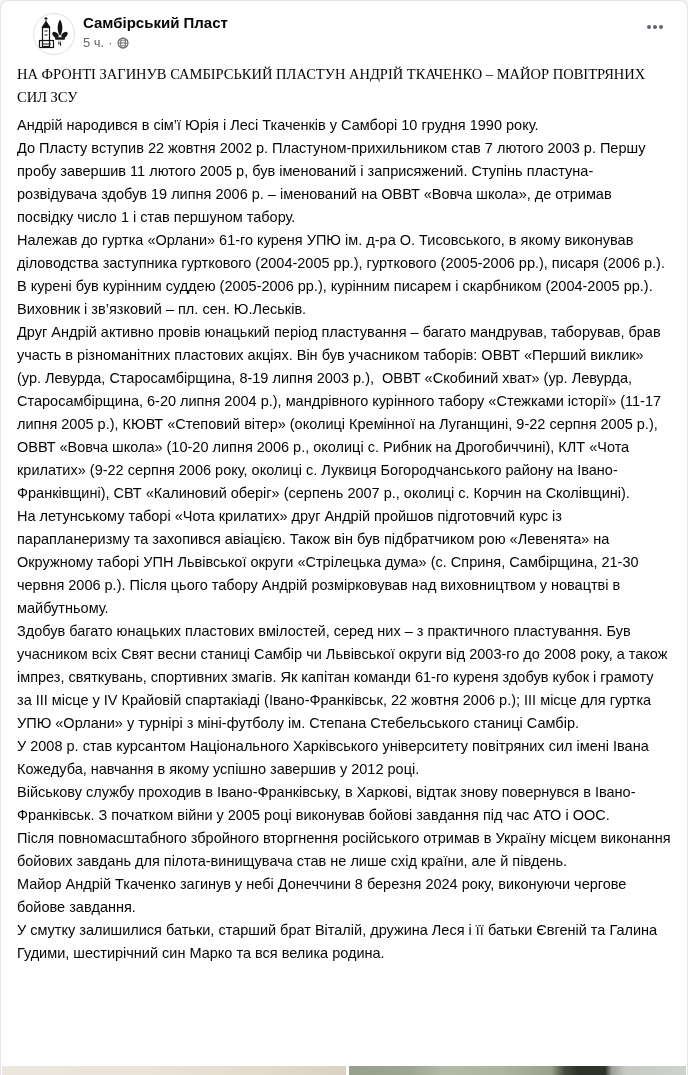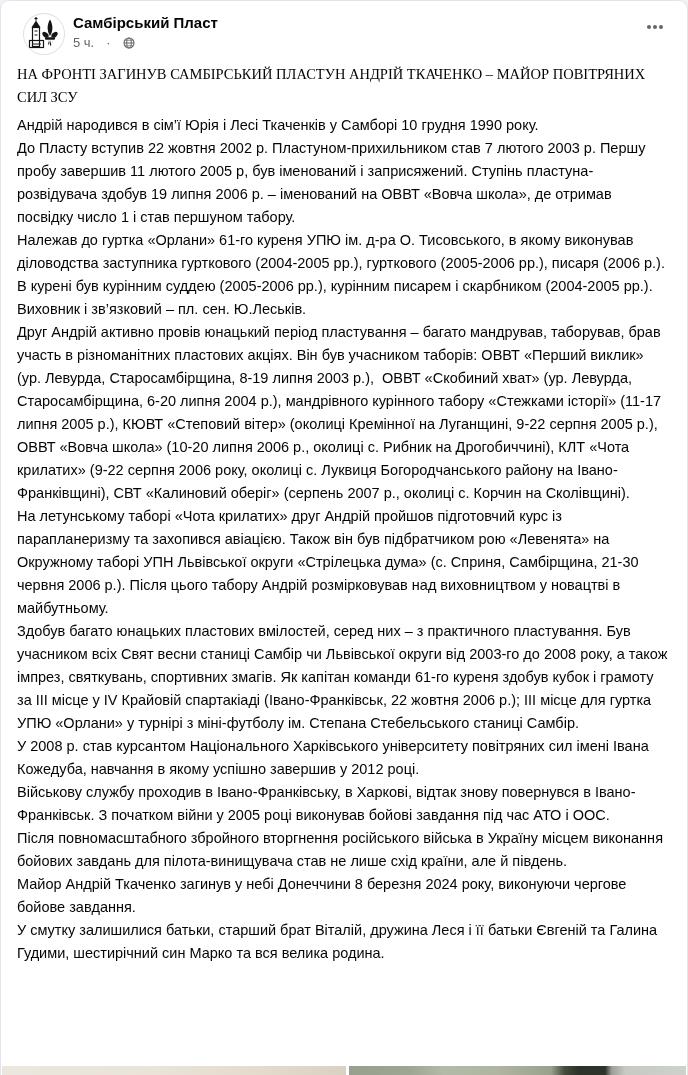--- a/index.html
+++ b/index.html
@@ -10,37 +10,37 @@
     box-sizing:border-box;
     border:1px solid #e2e4e9;border-bottom:none;
     border-radius:9px 9px 0 0;
     overflow:hidden;
     font-family:"Liberation Sans","DejaVu Sans",sans-serif;
     color:#050505;
   }
   
   .post-header{
     display:flex;align-items:flex-start;
-    padding:12px 16px 0 22px;
+    padding:12px 16px 0 32px;
   }
   .avatar{
     width:40px;height:40px;border-radius:50%;
     border:1px solid rgba(0,0,0,.12);
     background:#fff;flex:0 0 auto;
     overflow:hidden;cursor:pointer;
     display:flex;align-items:center;justify-content:center;
   }
   .avatar svg{display:block;}
   .header-meta{margin-left:8px;flex:1 1 auto;min-width:0;}
   .page-name{
     font-size:15px;font-weight:700;line-height:19px;color:#050505;
     cursor:pointer;
   }
   .sub-row{
-    display:flex;align-items:center;gap:12px;
+    display:flex;align-items:center;gap:4px;
     margin-top:3px;
     font-size:13px;color:#65676b;line-height:16px;
   }
   .menu-btn{
     width:32px;height:32px;border-radius:50%;
     display:flex;align-items:center;justify-content:center;
     cursor:pointer;flex:0 0 auto;margin-top:-2px;
   }
   .dots{
     width:4px;height:4px;border-radius:50%;background:#606770;
@@ -128,21 +128,21 @@
   <div class="post-body">
     <p class="post-title">НА ФРОНТІ ЗАГИНУВ САМБІРСЬКИЙ ПЛАСТУН АНДРІЙ ТКАЧЕНКО – МАЙОР ПОВІТРЯНИХ СИЛ ЗСУ</p>
     <p>Андрій народився в сім’ї Юрія і Лесі Ткаченків у Самборі 10 грудня 1990 року.</p>
     <p>До Пласту вступив 22 жовтня 2002 р. Пластуном-прихильником став 7 лютого 2003 р. Першу пробу завершив 11 лютого 2005 р, був іменований і заприсяжений. Ступінь пластуна-розвідувача здобув 19 липня 2006 р. – іменований на ОВВТ «Вовча школа», де отримав посвідку число 1 і став першуном табору.</p>
     <p>Належав до гуртка «Орлани» 61-го куреня УПЮ ім. д-ра О. Тисовського, в якому виконував діловодства заступника гурткового (2004-2005 рр.), гурткового (2005-2006 рр.), писаря (2006 р.). В курені був курінним суддею (2005-2006 рр.), курінним писарем і скарбником (2004-2005 рр.). Виховник і зв’язковий – пл. сен. Ю.Леськів.</p>
     <p>Друг Андрій активно провів юнацький період пластування – багато мандрував, таборував, брав участь в різноманітних пластових акціях. Він був учасником таборів: ОВВТ «Перший виклик» (ур. Левурда, Старосамбірщина, 8-19 липня 2003 р.),  ОВВТ «Скобиний хват» (ур. Левурда, Старосамбірщина, 6-20 липня 2004 р.), мандрівного курінного табору «Стежками історії» (11-17 липня 2005 р.), КЮВТ «Степовий вітер» (околиці Кремінної на Луганщині, 9-22 серпня 2005 р.), ОВВТ «Вовча школа» (10-20 липня 2006 р., околиці с. Рибник на Дрогобиччині), КЛТ «Чота крилатих» (9-22 серпня 2006 року, околиці с. Луквиця Богородчанського району на Івано-Франківщині), СВТ «Калиновий оберіг» (серпень 2007 р., околиці с. Корчин на Сколівщині).</p>
     <p>На летунському таборі «Чота крилатих» друг Андрій пройшов підготовчий курс із парапланеризму та захопився авіацією. Також він був підбратчиком рою «Левенята» на Окружному таборі УПН Львівської округи «Стрілецька дума» (с. Сприня, Самбірщина, 21-30 червня 2006 р.). Після цього табору Андрій розмірковував над виховництвом у новацтві в майбутньому.</p>
     <p>Здобув багато юнацьких пластових вмілостей, серед них – з практичного пластування. Був учасником всіх Свят весни станиці Самбір чи Львівської округи від 2003-го до 2008 року, а також імпрез, святкувань, спортивних змагів. Як капітан команди 61-го куреня здобув кубок і грамоту за III місце у IV Крайовій спартакіаді (Івано-Франківськ, 22 жовтня 2006 р.); III місце для гуртка УПЮ «Орлани» у турнірі з міні-футболу ім. Степана Стебельського станиці Самбір.</p>
     <p>У 2008 р. став курсантом Національного Харківського університету повітряних сил імені Івана Кожедуба, навчання в якому успішно завершив у 2012 році.</p>
     <p>Військову службу проходив в Івано-Франківську, в Харкові, відтак знову повернувся в Івано-Франківськ. З початком війни у 2005 році виконував бойові завдання під час АТО і ООС.</p>
-    <p>Після повномасштабного збройного вторгнення російського війська в Україну місцем виконання бойових завдань для пілота-винищувача став не лише схід країни, але й південь.</p>
+    <p>Після повномасштабного збройного вторгнення російського отримав в Україну місцем виконання бойових завдань для пілота-винищувача став не лише схід країни, але й південь.</p>
     <p>Майор Андрій Ткаченко загинув у небі Донеччини 8 березня 2024 року, виконуючи чергове бойове завдання.</p>
     <p>У смутку залишилися батьки, старший брат Віталій, дружина Леся і її батьки Євгеній та Галина Гудими, шестирічний син Марко та вся велика родина.</p>
 
   </div>
 
   <div class="photos">
     <div class="photo-1"></div>
     <div class="photo-2"></div>
   </div>
 

